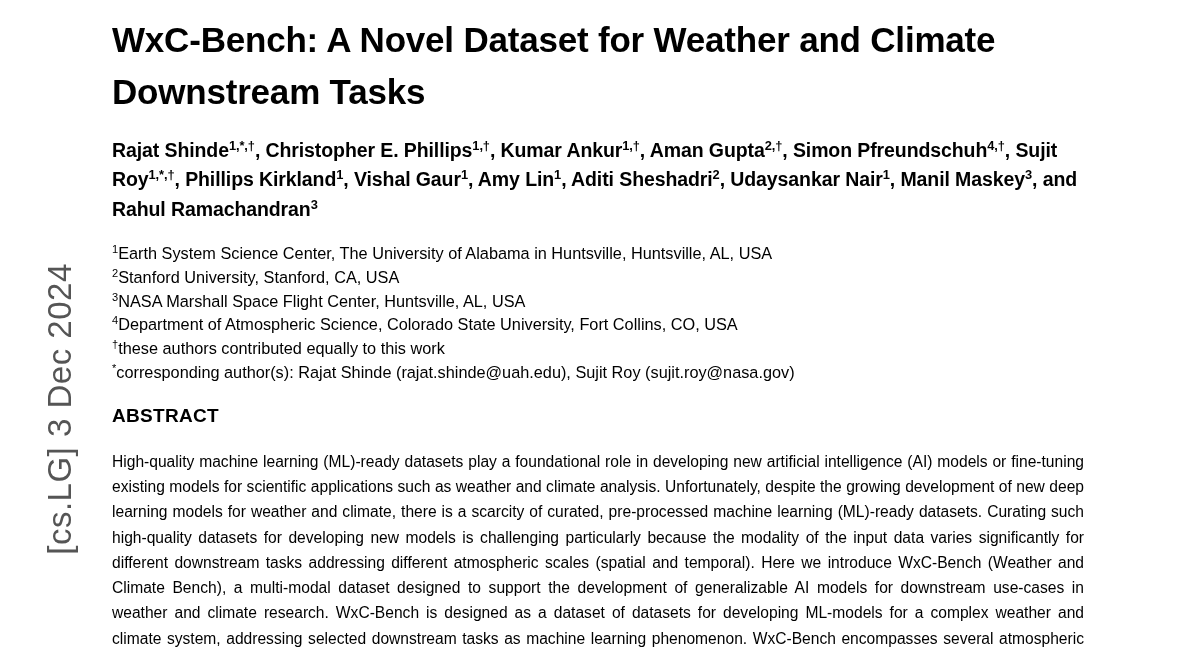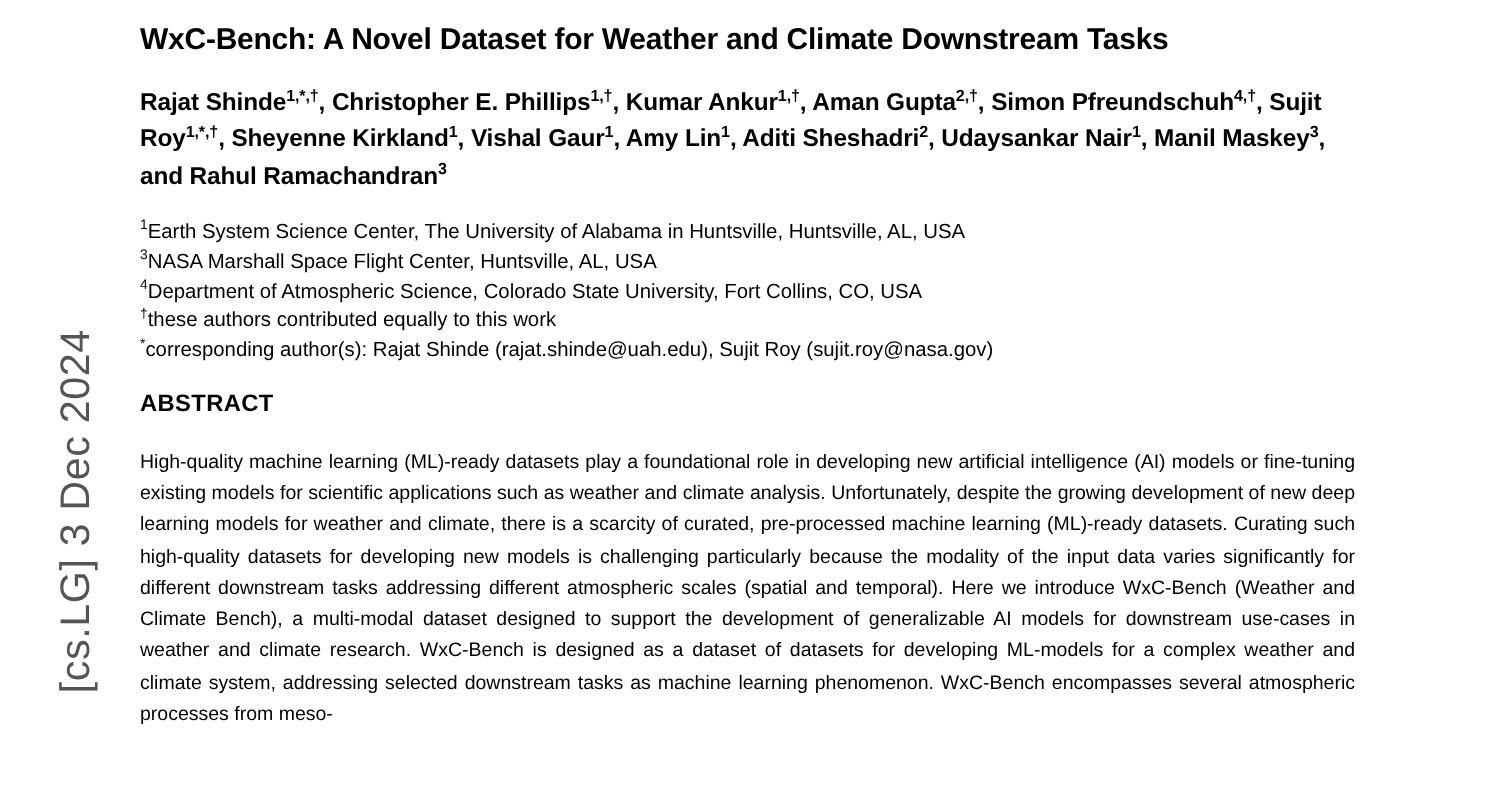--- a/index.html
+++ b/index.html
@@ -42,21 +42,21 @@
     letter-spacing: 0.5px;
     white-space: nowrap;
   }
   .content {
     position: absolute;
     left: 112px;
     top: 0px;
     width: 980px;
   }
   .title {
-    font-size: 24px;
+    font-size: 35px;
     font-weight: bold;
     line-height: 1.48;
     letter-spacing: -0.2px;
     margin-top: 14px;
     color: #000;
   }
   .authors {
     margin-top: 18px;
     font-size: 19.5px;
     font-weight: bold;
@@ -110,31 +110,32 @@
 
     <div class="title">WxC-Bench: A Novel Dataset for Weather and Climate Downstream Tasks</div>
 
     <div class="authors">
       <span>Rajat Shinde</span><sup>1,*,†</sup>,
       <span>Christopher E. Phillips</span><sup>1,†</sup>,
       <span>Kumar Ankur</span><sup>1,†</sup>,
       <span>Aman Gupta</span><sup>2,†</sup>,
       <span>Simon Pfreundschuh</span><sup>4,†</sup>,
       <span>Sujit Roy</span><sup>1,*,†</sup>,
-      <span>Sheyenne Kirkland</span><sup>1</sup>,
+      <span>Phillips Kirkland</span><sup>1</sup>,
       <span>Vishal Gaur</span><sup>1</sup>,
       <span>Amy Lin</span><sup>1</sup>,
       <span>Aditi Sheshadri</span><sup>2</sup>,
       <span>Udaysankar Nair</span><sup>1</sup>,
       <span>Manil Maskey</span><sup>3</sup>, and
       <span>Rahul Ramachandran</span><sup>3</sup>
     </div>
 
     <div class="affiliations">
       <div class="aff"><sup>1</sup><span>Earth System Science Center, The University of Alabama in Huntsville, Huntsville, AL, USA</span></div>
+      <div class="aff"><sup>2</sup><span>Stanford University, Stanford, CA, USA</span></div>
       <div class="aff"><sup>3</sup><span>NASA Marshall Space Flight Center, Huntsville, AL, USA</span></div>
       <div class="aff"><sup>4</sup><span>Department of Atmospheric Science, Colorado State University, Fort Collins, CO, USA</span></div>
       <div class="aff"><sup>†</sup><span>these authors contributed equally to this work</span></div>
       <div class="aff"><sup>*</sup><span>corresponding author(s): Rajat Shinde (rajat.shinde@uah.edu), Sujit Roy (sujit.roy@nasa.gov)</span></div>
     </div>
 
     <div class="abstract-heading">ABSTRACT</div>
 
     <div class="abstract-body"><span>High-quality machine learning (ML)-ready datasets play a foundational role in developing new artificial intelligence (AI) models or fine-tuning existing models for scientific applications such as weather and climate analysis. Unfortunately, despite the growing development of new deep learning models for weather and climate, there is a scarcity of curated, pre-processed machine learning (ML)-ready datasets. Curating such high-quality datasets for developing new models is challenging particularly because the modality of the input data varies significantly for different downstream tasks addressing different atmospheric scales (spatial and temporal). Here we introduce WxC-Bench (Weather and Climate Bench), a multi-modal dataset designed to support the development of generalizable AI models for downstream use-cases in weather and climate research. WxC-Bench is designed as a dataset of datasets for developing ML-models for a complex weather and climate system, addressing selected downstream tasks as machine learning phenomenon. WxC-Bench encompasses several atmospheric processes from meso-</span></div>
 

